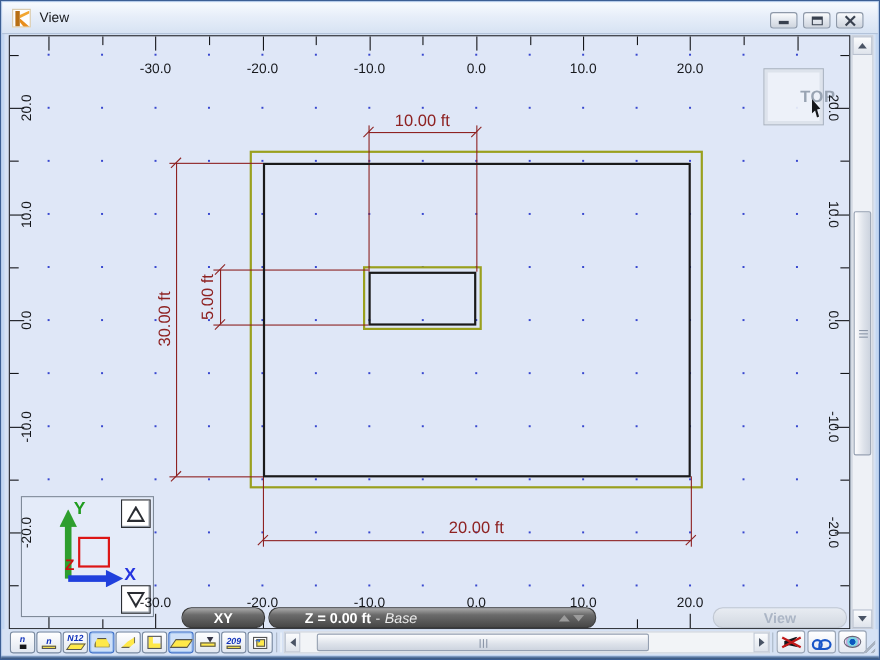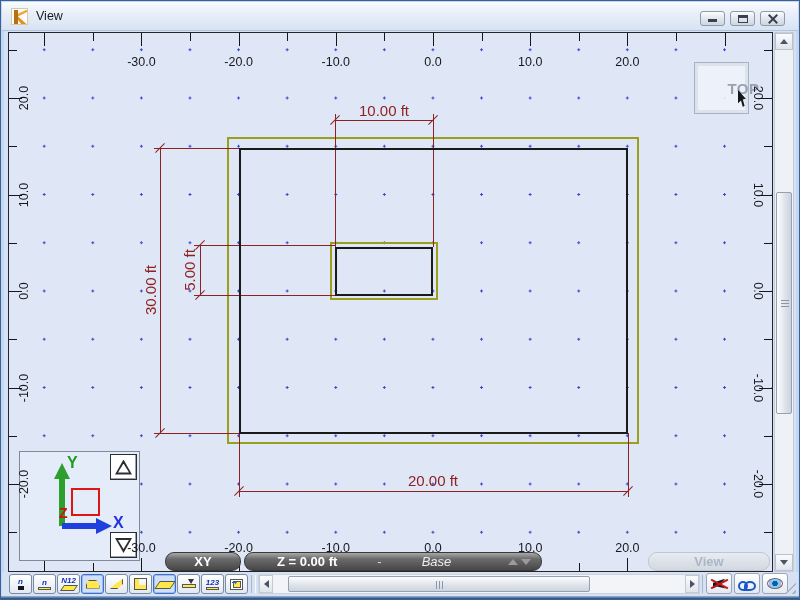--- a/index.html
+++ b/index.html
@@ -294,21 +294,21 @@
         <div class="rlabel vr" style="left: 749px; top: 65px;">20.0</div>
         <div class="rlabel vr" style="left: 749px; top: 161.5px;">10.0</div>
         <div class="rlabel vr" style="left: 749px; top: 258px;">0.0</div>
         <div class="rlabel vr" style="left: 749px; top: 354.5px;">-10.0</div>
         <div class="rlabel vr" style="left: 749px; top: 451px;">-20.0</div>
       </div>
 
     <div class="pill dark" style="left:156px;top:519px;width:76px;">
       <span>XY</span>
     </div>
-    <div class="pill dark" style="left:235px;top:519px;width:298px;justify-content:flex-start;padding-left:32px;gap:36px;">
+    <div class="pill dark" style="left:235px;top:519px;width:298px;justify-content:flex-start;padding-left:32px;">
       <span>Z = 0.00 ft</span>
       <span class="sep">-</span>
       <span class="layer">Base</span>
       <span style="position:absolute;right:10px;display:flex;align-items:center;">
         <span class="pill-tri up"></span>
         <span class="pill-tri dn"></span>
       </span>
     </div>
     <div class="pill light" style="left:639px;top:519px;width:122px;">
       <span>View</span>
@@ -350,21 +350,21 @@
         <button class="tbtn">
           <span class="tshape s-angle"></span>
         </button>
         <button class="tbtn sel">
           <span class="tshape s-para-big"></span>
         </button>
         <button class="tbtn">
           <span class="tshape s-beam"></span>
         </button>
         <button class="tbtn">
-          <span class="ttext">123</span>
+          <span class="ttext">209</span>
           <span class="tshape s-underline"></span>
         </button>
         <button class="tbtn">
           <span class="tshape s-grid"></span>
         </button>
       </div>
     <div class="vsep" style="left:249px;"></div>
     <div class="hscroll">
       <button class="hbtn" style="left:0;">
           <span class="arr left"></span>

